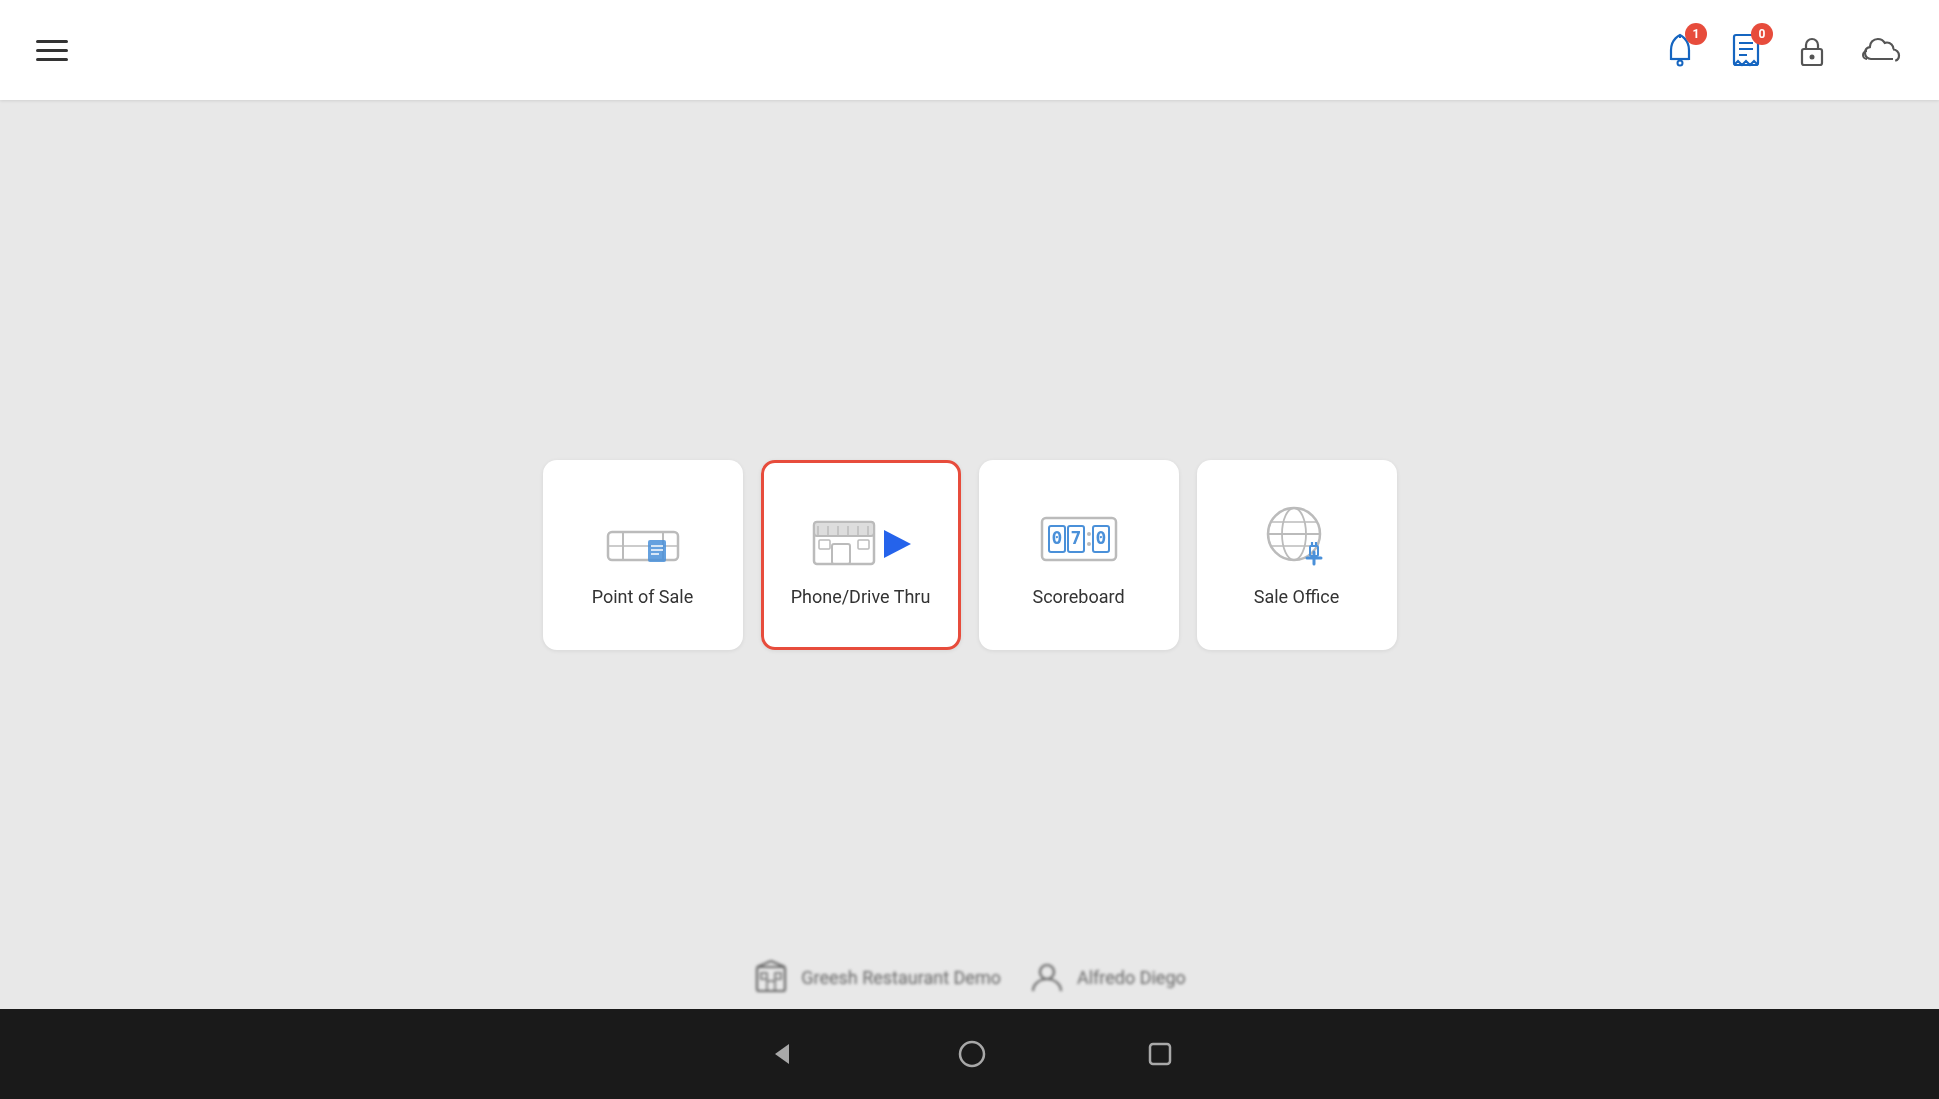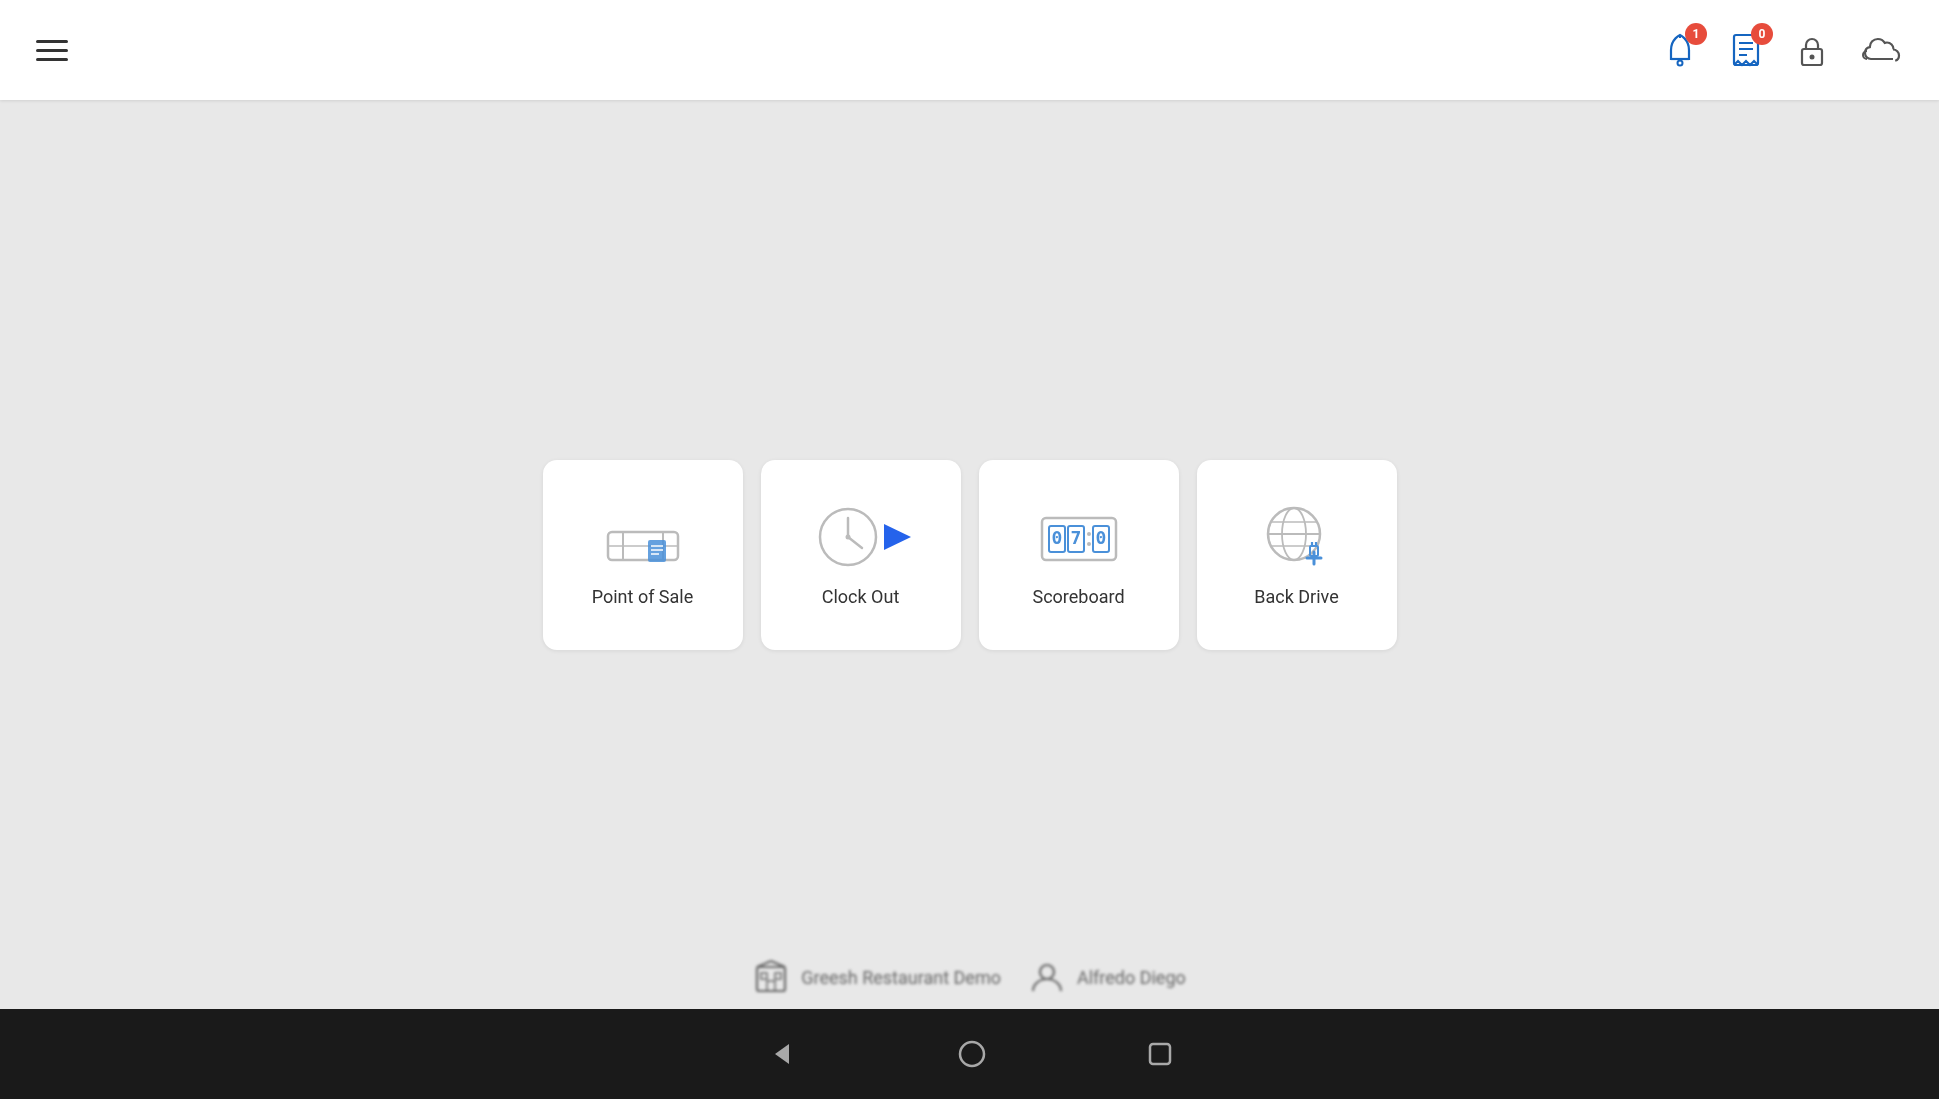--- a/index.html
+++ b/index.html
@@ -233,36 +233,46 @@
 
           <rect x="50" y="38" width="18" height="22" rx="2" fill="#4a90d9" opacity="0.85"></rect>
           <line x1="53" y1="44" x2="65" y2="44" stroke="#fff" stroke-width="1.5"></line>
           <line x1="53" y1="48" x2="65" y2="48" stroke="#fff" stroke-width="1.5"></line>
           <line x1="53" y1="52" x2="61" y2="52" stroke="#fff" stroke-width="1.5"></line>
         </svg>
       </div>
       <span class="card-label">Point of Sale</span>
     </div>
 
-
-    <div class="card">
+    <div class="card active">
       <div class="card-icon">
         <svg width="110" height="70" viewBox="0 0 110 70" fill="none">
 
-          <circle cx="42" cy="35" r="28" stroke="#bbb" stroke-width="2.5" fill="none"></circle>
-
-          <line x1="42" y1="35" x2="42" y2="16" stroke="#bbb" stroke-width="2.5" stroke-linecap="round"></line>
-          <line x1="42" y1="35" x2="56" y2="46" stroke="#bbb" stroke-width="2.5" stroke-linecap="round"></line>
-          <circle cx="42" cy="35" r="2.5" fill="#bbb"></circle>
-
-          <polygon points="78,22 105,35 78,48" fill="#2563eb"></polygon>
+          <rect x="8" y="20" width="60" height="42" rx="3" stroke="#bbb" stroke-width="2.5" fill="none"></rect>
+          <rect x="8" y="20" width="60" height="14" rx="3" stroke="#bbb" stroke-width="2" fill="#ddd"></rect>
+
+          <rect x="26" y="42" width="18" height="20" rx="2" stroke="#bbb" stroke-width="2" fill="none"></rect>
+
+          <rect x="13" y="38" width="11" height="9" rx="1" stroke="#bbb" stroke-width="1.5" fill="none"></rect>
+
+          <rect x="52" y="38" width="11" height="9" rx="1" stroke="#bbb" stroke-width="1.5" fill="none"></rect>
+
+          <line x1="12" y1="24" x2="12" y2="34" stroke="#bbb" stroke-width="1.5"></line>
+          <line x1="22" y1="24" x2="22" y2="34" stroke="#bbb" stroke-width="1.5"></line>
+          <line x1="32" y1="24" x2="32" y2="34" stroke="#bbb" stroke-width="1.5"></line>
+          <line x1="42" y1="24" x2="42" y2="34" stroke="#bbb" stroke-width="1.5"></line>
+          <line x1="52" y1="24" x2="52" y2="34" stroke="#bbb" stroke-width="1.5"></line>
+          <line x1="62" y1="24" x2="62" y2="34" stroke="#bbb" stroke-width="1.5"></line>
+
+          <polygon points="78,28 105,42 78,56" fill="#2563eb"></polygon>
         </svg>
       </div>
-      <span class="card-label">Clock Out</span>
-    </div>
+      <span class="card-label">Phone/Drive Thru</span>
+    </div>
+
 
     <div class="card">
       <div class="card-icon">
         <svg width="90" height="70" viewBox="0 0 90 70" fill="none">
 
           <rect x="8" y="16" width="74" height="42" rx="4" stroke="#bbb" stroke-width="2.5" fill="none"></rect>
 
           <rect x="15" y="24" width="16" height="26" rx="2" stroke="#4a90d9" stroke-width="2" fill="none"></rect>
           <text x="23" y="42" text-anchor="middle" font-size="18" font-weight="bold" fill="#4a90d9" font-family="monospace">0</text>
 
@@ -289,21 +299,21 @@
           <line x1="18" y1="20" x2="66" y2="20" stroke="#bbb" stroke-width="1.5"></line>
           <line x1="18" y1="44" x2="66" y2="44" stroke="#bbb" stroke-width="1.5"></line>
 
           <line x1="62" y1="50" x2="62" y2="62" stroke="#4a90d9" stroke-width="3" stroke-linecap="round"></line>
           <line x1="55" y1="56" x2="69" y2="56" stroke="#4a90d9" stroke-width="3" stroke-linecap="round"></line>
           <rect x="58" y="44" width="8" height="10" rx="1" stroke="#4a90d9" stroke-width="2" fill="none"></rect>
           <line x1="60" y1="44" x2="60" y2="40" stroke="#4a90d9" stroke-width="2.2"></line>
           <line x1="64" y1="44" x2="64" y2="40" stroke="#4a90d9" stroke-width="2.2"></line>
         </svg>
       </div>
-      <span class="card-label">Back Drive</span>
+      <span class="card-label">Sale Office</span>
     </div>
 
   </div>
 </div>
 
 <div class="footer-info">
   <div class="footer-info-item">
     <svg width="36" height="36" viewBox="0 0 36 36" fill="none">
       <rect x="4" y="8" width="28" height="24" rx="2" stroke="#666" stroke-width="2.2" fill="none"></rect>
       <rect x="8" y="14" width="6" height="6" stroke="#666" stroke-width="1.5" fill="none"></rect>

